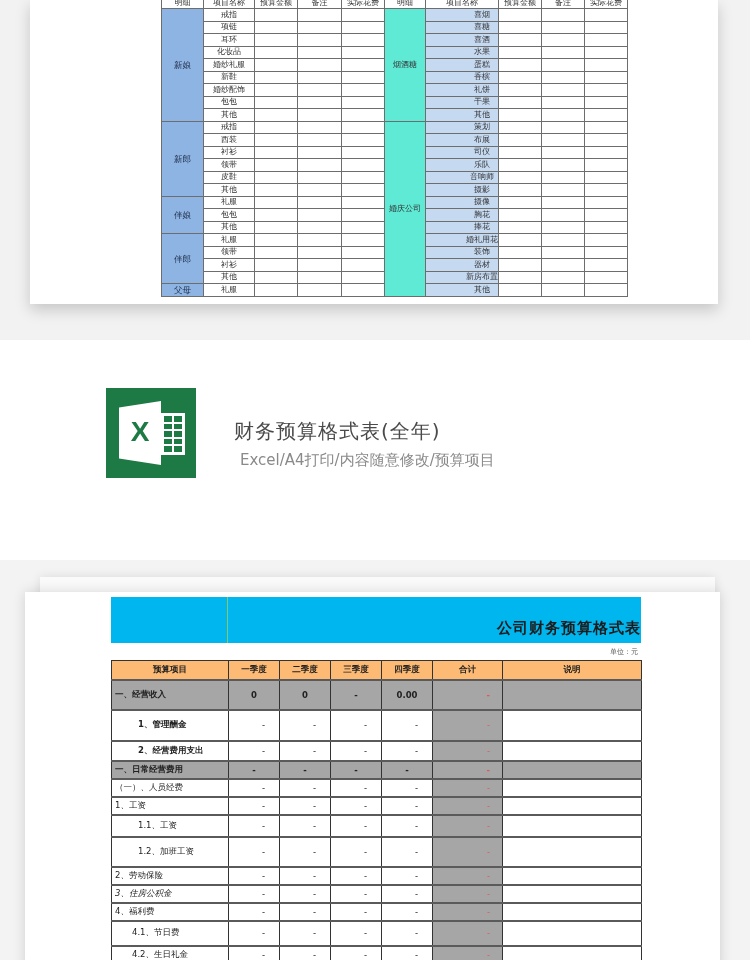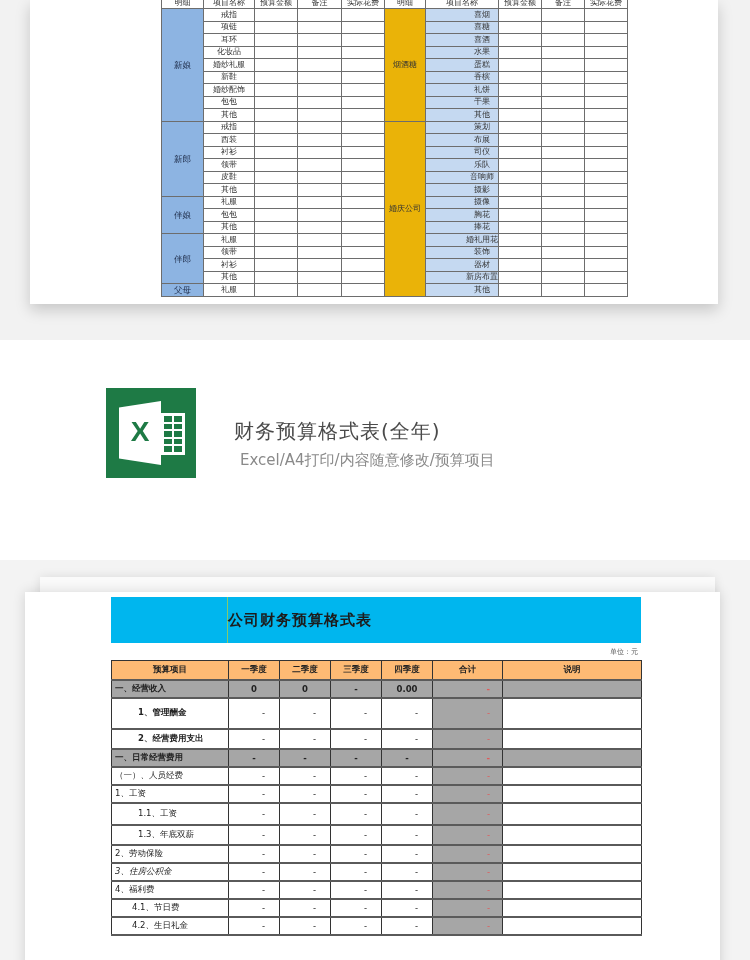--- a/index.html
+++ b/index.html
@@ -24,21 +24,21 @@
     border-collapse: collapse; table-layout: fixed;
     font-size: 8px; color: #333;
   }
   .wtable td {
     border: 1px solid #6d6d6d; height: 12.5px; padding: 0; text-align: center;
     line-height: 10px; white-space: nowrap; overflow: hidden;
   }
   .wtable td.hdr { height: 12px; font-size: 8px; }
   .wtable td.grp { background: #8db4e2; color: #1f2d4a; font-size: 8.5px; }
   .wtable td.item2 { background: #c5d9f1; padding-left: 40px; }
-  .wtable td.grp2 { background: #eab308; }
+  .wtable td.grp2 { background: #5eead4; }
 
   
   .excel-icon {
     position: absolute; left: 106px; top: 388px; width: 90px; height: 90px;
     background: #1e7a45;
   }
   .excel-icon .page {
     position: absolute; left: 13px; top: 13px; width: 42px; height: 64px;
     background: #ffffff;
     clip-path: polygon(0 10%, 100% 0, 100% 100%, 0 90%);
@@ -69,22 +69,22 @@
   }
   .sheet-bot {
     position: absolute; left: 25px; top: 592px; width: 695px; height: 380px;
     background: #ffffff; box-shadow: 0 0 12px rgba(0,0,0,0.14);
   }
   .btitle {
     position: absolute; left: 111px; top: 597px; width: 530px; height: 46px;
     background: #00b6ee;
   }
   .btitle .txt {
-    position: absolute; left: 117px; top: 0; width: 413px; height: 46px;
-    line-height: 46px; text-align: left; font-size: 15px; font-weight: bold; color: #1c1c1c;
+    position: absolute; left: 117px; top: 8px; width: 413px; height: 46px;
+    line-height: 46px; text-align: right; font-size: 15px; font-weight: bold; color: #1c1c1c;
     letter-spacing: 1px;
   }
   .btitle .vline { position: absolute; left: 116px; top: 0; width: 1px; height: 46px; background: #86c96c; }
   .unit-row {
     position: absolute; left: 111px; top: 643px; width: 530px; height: 17px;
   }
   .unit-row .txt { position: absolute; right: 3px; top: 4px; font-size: 7px; color: #555; }
   .btable {
     position: absolute; left: 111px; top: 660px;
     border-collapse: collapse; table-layout: fixed;
@@ -424,21 +424,21 @@
         <td class="c1">一季度</td>
         <td>二季度</td>
         <td>三季度</td>
         <td>四季度</td>
         <td>合计</td>
         <td>说明</td>
       </tr>
   </thead>
   <tbody id="bbody">
       <tr class="section">
-        <td class="name" style="height: 18px;">一、经营收入</td>
+        <td class="name" style="height: 30px;">一、经营收入</td>
         <td class="numc c1">0</td>
         <td class="numc">0</td>
         <td class="numc">-</td>
         <td class="numc">0.00</td>
         <td class="total">-</td>
         <td class="note"></td>
       </tr>
       <tr>
         <td class="name b" style="height: 31px; padding-left: 26px;">1、管理酬金</td>
         <td class="num c1">-</td>
@@ -487,21 +487,21 @@
       <tr>
         <td class="name" style="height: 22px; padding-left: 26px;">1.1、工资</td>
         <td class="num c1">-</td>
         <td class="num">-</td>
         <td class="num">-</td>
         <td class="num">-</td>
         <td class="total">-</td>
         <td class="note"></td>
       </tr>
       <tr>
-        <td class="name" style="height: 20px; padding-left: 26px;">1.3、年底双薪</td>
+        <td class="name" style="height: 30px; padding-left: 26px;">1.2、加班工资</td>
         <td class="num c1">-</td>
         <td class="num">-</td>
         <td class="num">-</td>
         <td class="num">-</td>
         <td class="total">-</td>
         <td class="note"></td>
       </tr>
       <tr>
         <td class="name" style="height: 18px;">2、劳动保险</td>
         <td class="num c1">-</td>
@@ -523,21 +523,21 @@
       <tr>
         <td class="name" style="height: 18px;">4、福利费</td>
         <td class="num c1">-</td>
         <td class="num">-</td>
         <td class="num">-</td>
         <td class="num">-</td>
         <td class="total">-</td>
         <td class="note"></td>
       </tr>
       <tr>
-        <td class="name" style="height: 18px; padding-left: 20px;">4.1、节日费</td>
+        <td class="name" style="height: 25px; padding-left: 20px;">4.1、节日费</td>
         <td class="num c1">-</td>
         <td class="num">-</td>
         <td class="num">-</td>
         <td class="num">-</td>
         <td class="total">-</td>
         <td class="note"></td>
       </tr>
       <tr>
         <td class="name" style="height: 18px; padding-left: 20px;">4.2、生日礼金</td>
         <td class="num c1">-</td>

